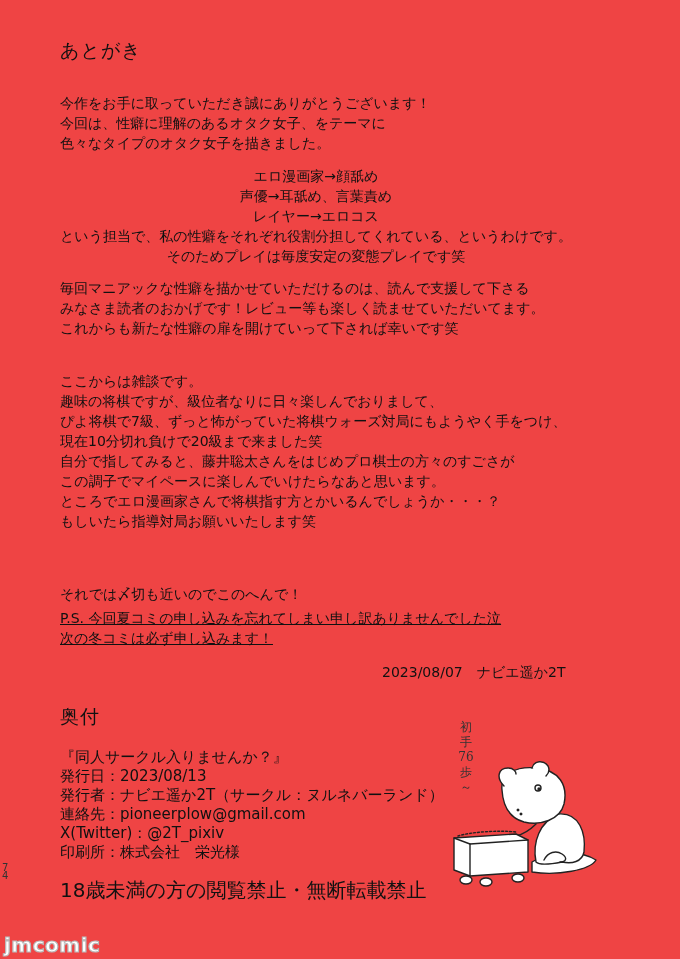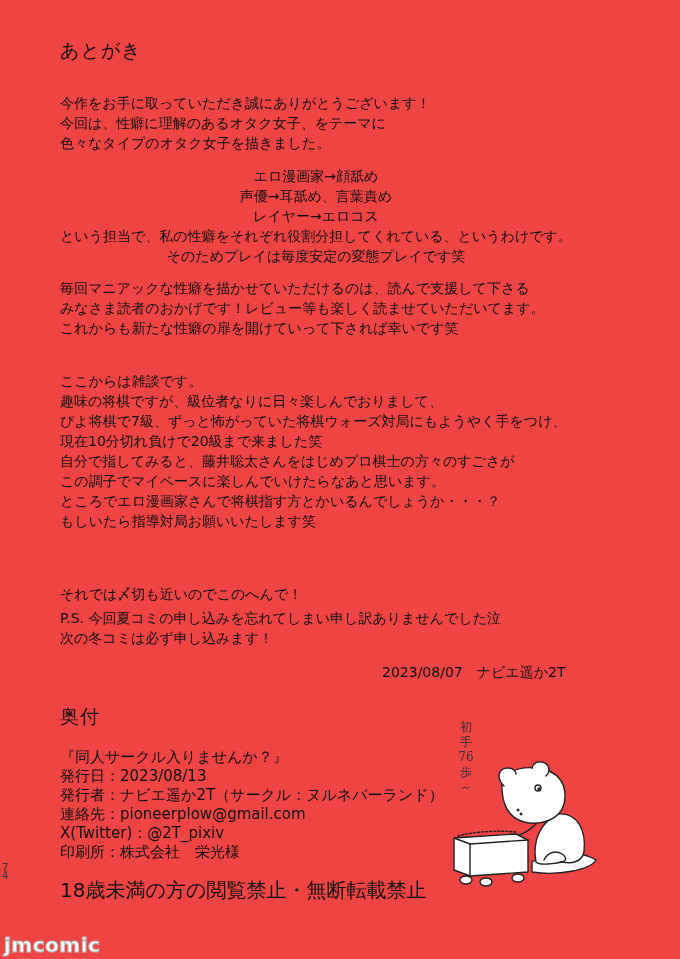--- a/index.html
+++ b/index.html
@@ -41,21 +41,21 @@
     margin: 0;
     white-space: nowrap;
   }
   .block .line { display: block; height: 20px; }
 
   #block-thanks { top: 93px; }
   #block-roles { top: 166px; text-align: center; }
   #block-readers { top: 278px; }
   #block-chat { top: 371px; }
   #block-closing { top: 584px; }
-  #block-ps { top: 608px; }
+  #block-ps { top: 608px; text-decoration: underline; }
 
   .signature {
     position: absolute;
     left: 382px;
     top: 662px;
     font-size: 14px;
     line-height: 20px;
     white-space: pre;
   }
 

